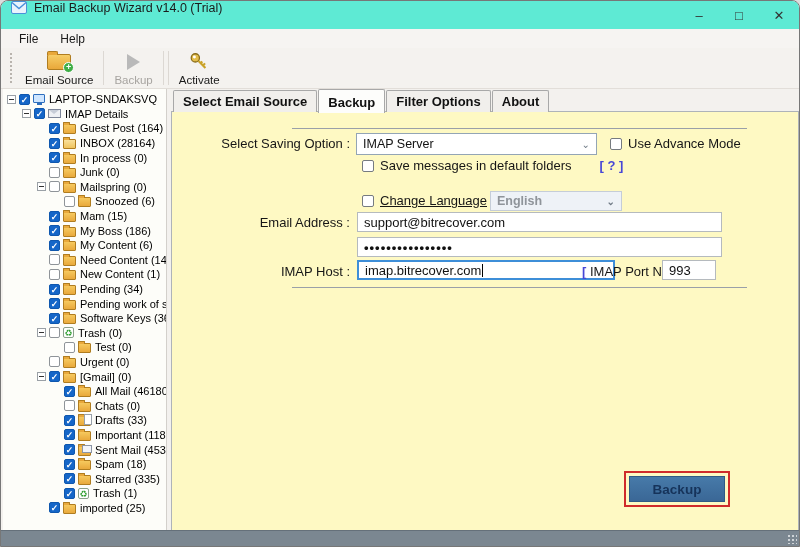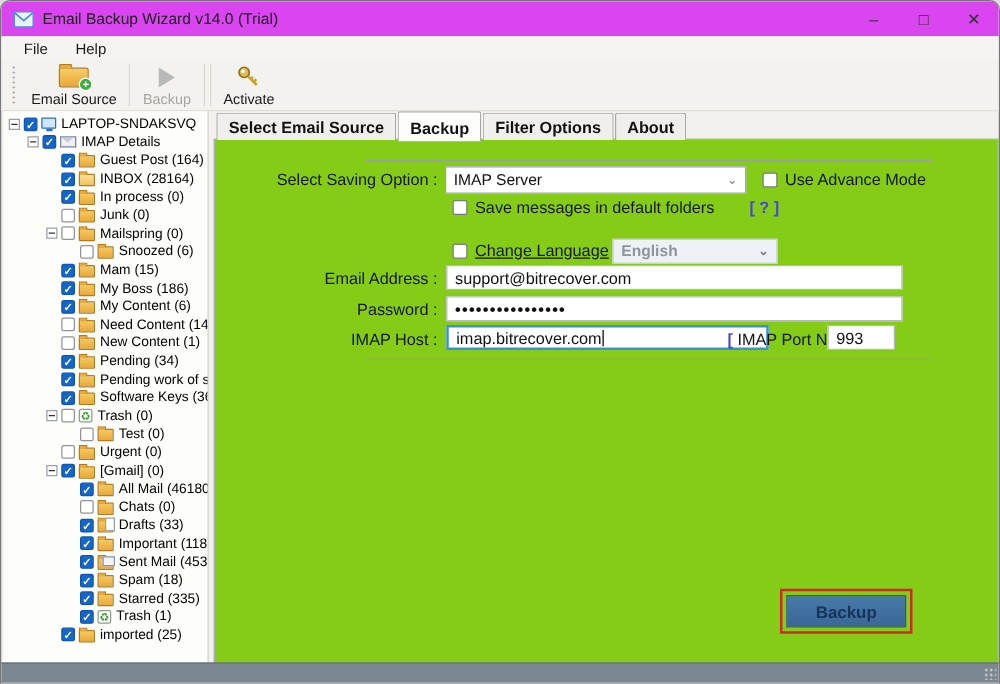--- a/index.html
+++ b/index.html
@@ -1,22 +1,22 @@
 <!DOCTYPE html>
 <html><head>
 <meta charset="utf-8">
 <style>
   * { margin:0; padding:0; box-sizing:border-box; }
   html,body { width:800px; height:547px; background:#ddd; font-family:"Liberation Sans", sans-serif; }
   #window { position:relative; width:800px; height:547px; background:#f3f1ee; border:1px solid #777;
             border-radius:8px 8px 0 0; overflow:hidden; }
 
   
-  .titlebar { position:absolute; left:0; top:0; right:0; height:28px; background:#d946ef;
-              display:flex; align-items:center; padding-left:10px; }
+  .titlebar { position:absolute; left:0; top:0; right:0; height:28px; background:#5eead4;
+              display:flex; padding-left:10px; }
   .app-ico { width:16px; height:13px; margin-right:7px; flex:none; }
   .title { font-size:12.5px; color:#1a1a1a; }
   .wctrl { position:absolute; right:0; top:0; height:28px; display:flex; }
   .wbtn { width:40px; height:28px; display:flex; align-items:center; justify-content:center;
           font-size:13px; color:#333; cursor:default; }
 
   
   .menubar { position:absolute; left:0; top:28px; right:0; height:19px; background:#f6f4f2;
              display:flex; align-items:center; padding-left:8px; gap:2px; }
   .menu-item { font-size:12px; color:#1a1a1a; padding:2px 10px; }
@@ -74,21 +74,21 @@
   .i-trash { width:11px; height:11px; background:#fff; border:1px solid #8aa08a; border-radius:2px;
             color:#2f9e2f; font-size:9px; line-height:10px; text-align:center; }
   .i-trash::after { content:"♻"; }
 
   
   .main { position:absolute; left:170px; top:88px; width:628px; height:443px; }
   .tabstrip { position:absolute; left:2px; top:0; height:23px; display:flex; align-items:flex-end; z-index:2; }
   .tab { font-size:13px; font-weight:bold; color:#111; background:#f1efec; border:1px solid #a8a8a8;
          border-bottom:none; padding:3px 9px 3px 9px; margin-right:1px; border-radius:2px 2px 0 0; }
   .tab.active { background:#fdfdfb; padding-top:5px; position:relative; top:1px; }
-  .page { position:absolute; left:0; top:22px; right:0; bottom:0; background:#84cc16; border:1px solid #aeb3b9; }
+  .page { position:absolute; left:0; top:22px; right:0; bottom:0; background:#fef9c3; border:1px solid #aeb3b9; }
   .hline { position:absolute; height:1px; background:#9aa0a8; }
   .flabel { position:absolute; width:158px; text-align:right; font-size:13px; color:#161616; }
   .fselect { position:absolute; height:22px; background:#fff; border:1px solid #93a5b5; font-size:12.5px;
              color:#111; display:flex; align-items:center; padding:0 6px; }
   .fselect .chev { margin-left:auto; color:#6f7a85; font-size:10px; }
   .fselect.dis { background:#eef2f7; border-color:#c5cdd8; color:#8f949a; font-weight:bold; }
   .fcheck { position:absolute; display:flex; align-items:center; gap:6px; font-size:13px; color:#161616; }
   .box { width:12px; height:12px; background:#fff; border:1px solid #767b80; border-radius:2px; flex:none; }
   .help { color:#4747d6; font-weight:bold; font-size:13px; margin-left:22px; }
   .finput { position:absolute; height:20px; background:#fff; border:1px solid #b5babe; font-size:13px;
@@ -384,21 +384,20 @@
       <div class="fselect dis" style="left:318px; top:79px; width:132px; height:20px;">
         <span>English</span>
         <span class="chev">⌄</span>
       </div>
 
       <div class="flabel" style="left:20px; top:103px;">Email Address :</div>
       <div class="finput" style="left:185px; top:100px; width:365px;">
         <span>support@bitrecover.com</span>
       </div>
 
-      <div class="flabel" style="left:20px; top:128px;">Password :</div>
       <div class="finput" style="left:185px; top:125px; width:365px; font-weight:bold; letter-spacing:1px;">
         <span>••••••••••••••••</span>
       </div>
 
       <div class="flabel" style="left:20px; top:152px;">IMAP Host :</div>
       <div class="finput focus" style="left:185px; top:148px; width:258px;">
         <span>imap.bitrecover.com</span>
         <span class="caret"></span>
       </div>
       <div class="portlabel" style="left:410px; top:152px;">

